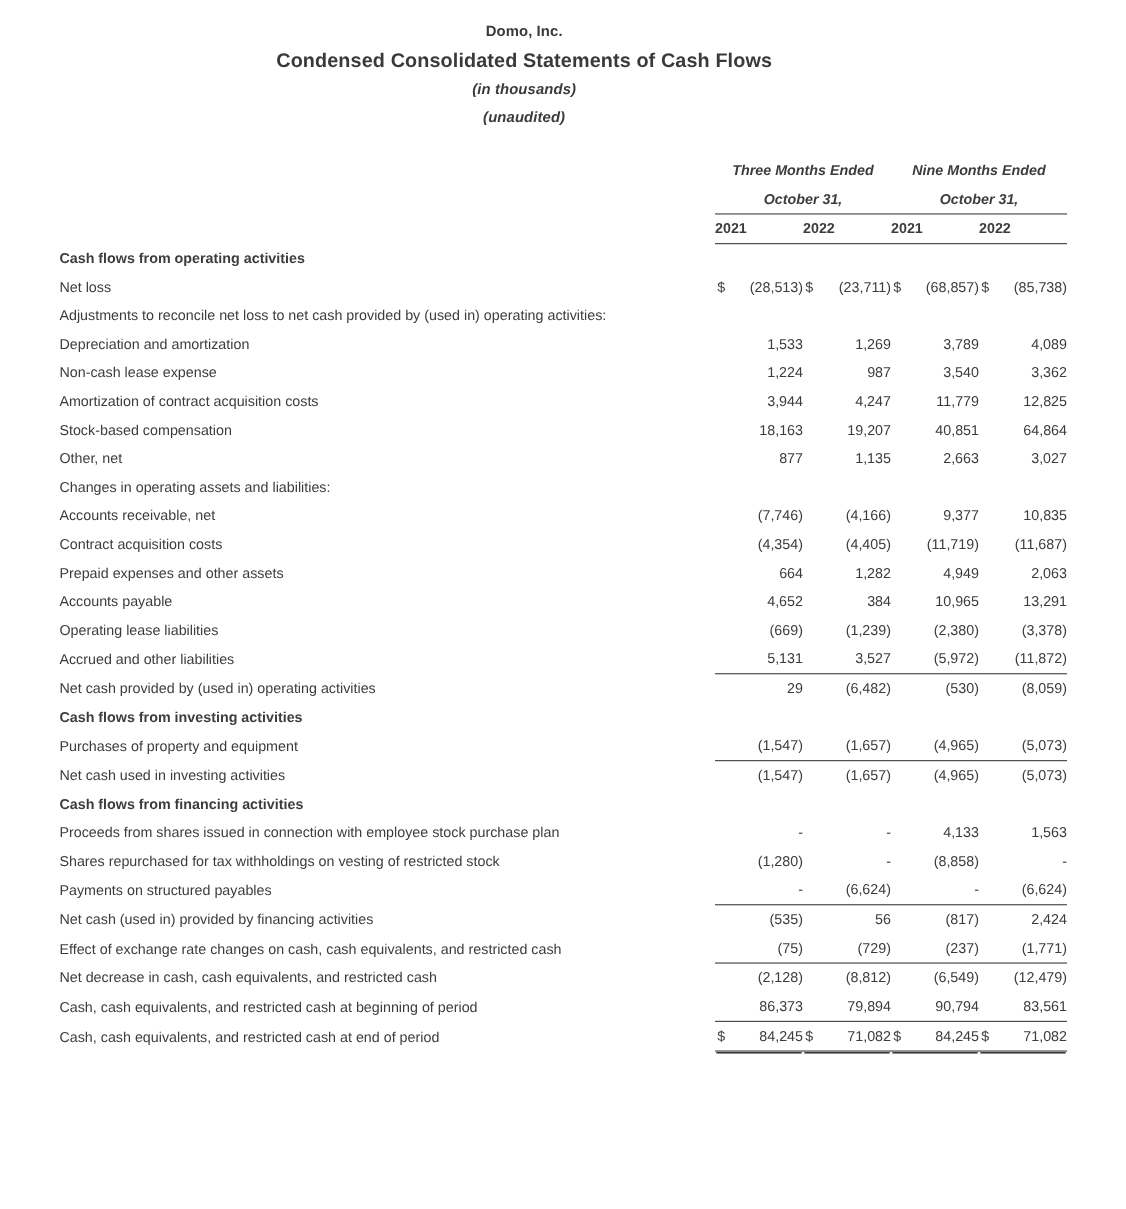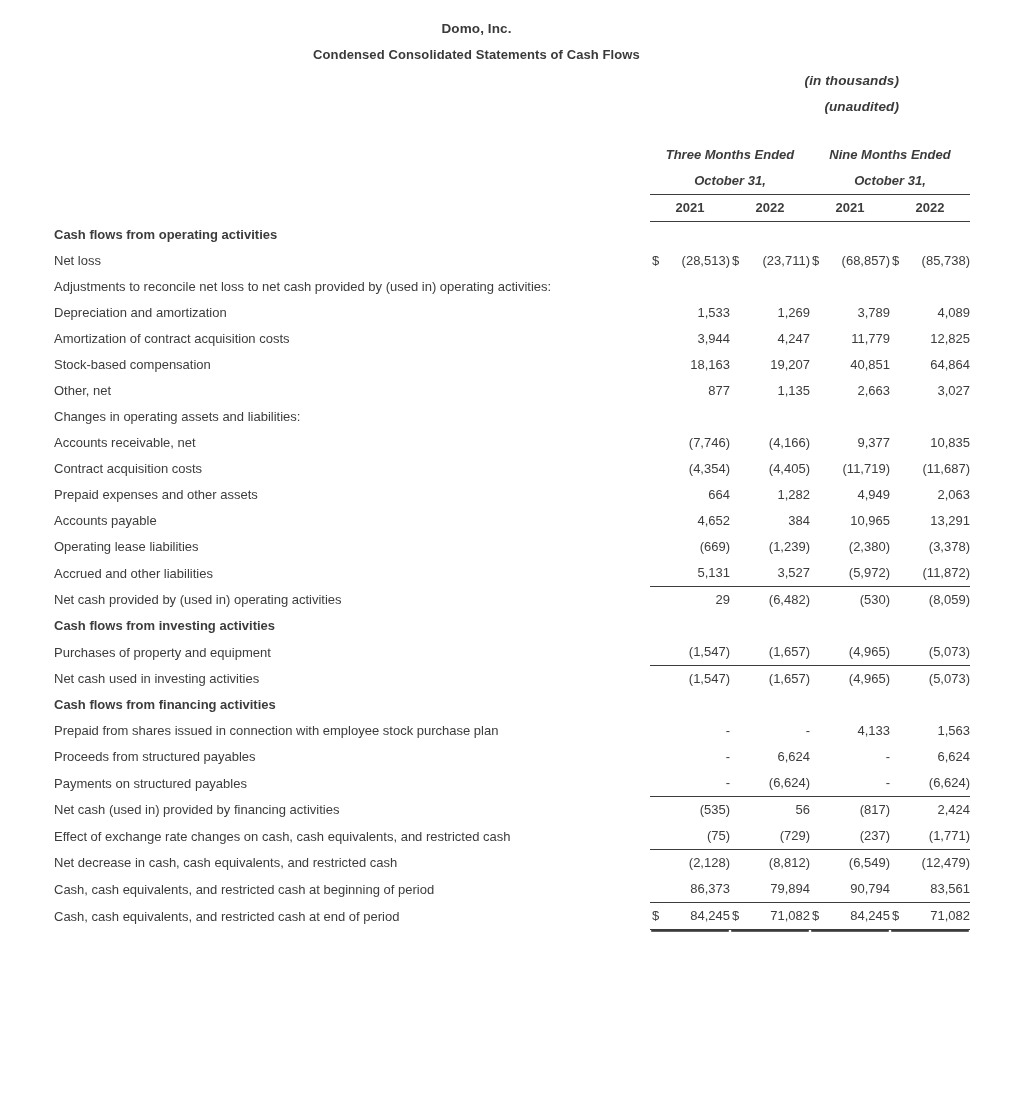--- a/index.html
+++ b/index.html
@@ -24,25 +24,24 @@
 
   
   .titles { text-align: center; }
   .title-line {
     font-size: 13.5px;
     font-weight: bold;
     color: #3a3a3a;
     line-height: 26px;
     letter-spacing: .1px;
   }
-  .title-line.big { font-size: 13px; }
+  .title-line.big { font-size: 18px; }
   .title-line.ital {
     font-style: italic;
     font-size: 13.5px;
-    text-align: right;
   }
 
   
   table.cf {
     width: 916px;
     border-collapse: collapse;
     table-layout: fixed;
     margin-top: 22px;
     font-size: 13px;
   }
@@ -60,21 +59,21 @@
   
   .hdr-group {
     text-align: center;
     font-weight: bold;
     font-size: 13px;
     color: #3a3a3a;
     line-height: 28px;
     font-style: italic;
   }
   .hdr-year {
-    text-align: center;
+    text-align: left;
     font-weight: bold;
     font-size: 13px;
     color: #3a3a3a;
     line-height: 24px;
   }
   .rule-under-group { border-bottom: 1.3px solid #3c3c3c; }
   .rule-under-year  { border-bottom: 1.3px solid #3c3c3c; }
 
   
   .lvl0 { font-weight: bold; padding-left: 0px; }
@@ -164,20 +163,27 @@
           <td class="num">&nbsp;</td>
         </tr>
         <tr>
           <td class="lvl2">Depreciation and amortization</td>
           <td class="num">1,533</td>
           <td class="num">1,269</td>
           <td class="num">3,789</td>
           <td class="num">4,089</td>
         </tr>
         <tr>
+          <td class="lvl2">Non-cash lease expense</td>
+          <td class="num">1,224</td>
+          <td class="num">987</td>
+          <td class="num">3,540</td>
+          <td class="num">3,362</td>
+        </tr>
+        <tr>
           <td class="lvl2">Amortization of contract acquisition costs</td>
           <td class="num">3,944</td>
           <td class="num">4,247</td>
           <td class="num">11,779</td>
           <td class="num">12,825</td>
         </tr>
         <tr>
           <td class="lvl2">Stock-based compensation</td>
           <td class="num">18,163</td>
           <td class="num">19,207</td>
@@ -275,32 +281,32 @@
           <td colspan="5"></td>
         </tr>
         <tr>
           <td class="lvl0">Cash flows from financing activities</td>
           <td class="num">&nbsp;</td>
           <td class="num">&nbsp;</td>
           <td class="num">&nbsp;</td>
           <td class="num">&nbsp;</td>
         </tr>
         <tr>
-          <td class="lvl1">Prepaid from shares issued in connection with employee stock purchase plan</td>
+          <td class="lvl1">Proceeds from shares issued in connection with employee stock purchase plan</td>
           <td class="num"><span class="dash">-</span></td>
           <td class="num"><span class="dash">-</span></td>
           <td class="num">4,133</td>
           <td class="num">1,563</td>
         </tr>
         <tr>
-          <td class="lvl1">Proceeds from structured payables</td>
-          <td class="num"><span class="dash">-</span></td>
-          <td class="num">6,624</td>
-          <td class="num"><span class="dash">-</span></td>
-          <td class="num">6,624</td>
+          <td class="lvl1">Shares repurchased for tax withholdings on vesting of restricted stock</td>
+          <td class="num">(1,280)</td>
+          <td class="num"><span class="dash">-</span></td>
+          <td class="num">(8,858)</td>
+          <td class="num"><span class="dash">-</span></td>
         </tr>
         <tr>
           <td class="lvl1">Payments on structured payables</td>
           <td class="num"><span class="dash">-</span></td>
           <td class="num">(6,624)</td>
           <td class="num"><span class="dash">-</span></td>
           <td class="num">(6,624)</td>
         </tr>
         <tr>
           <td class="lvl3">Net cash (used in) provided by financing activities</td>

